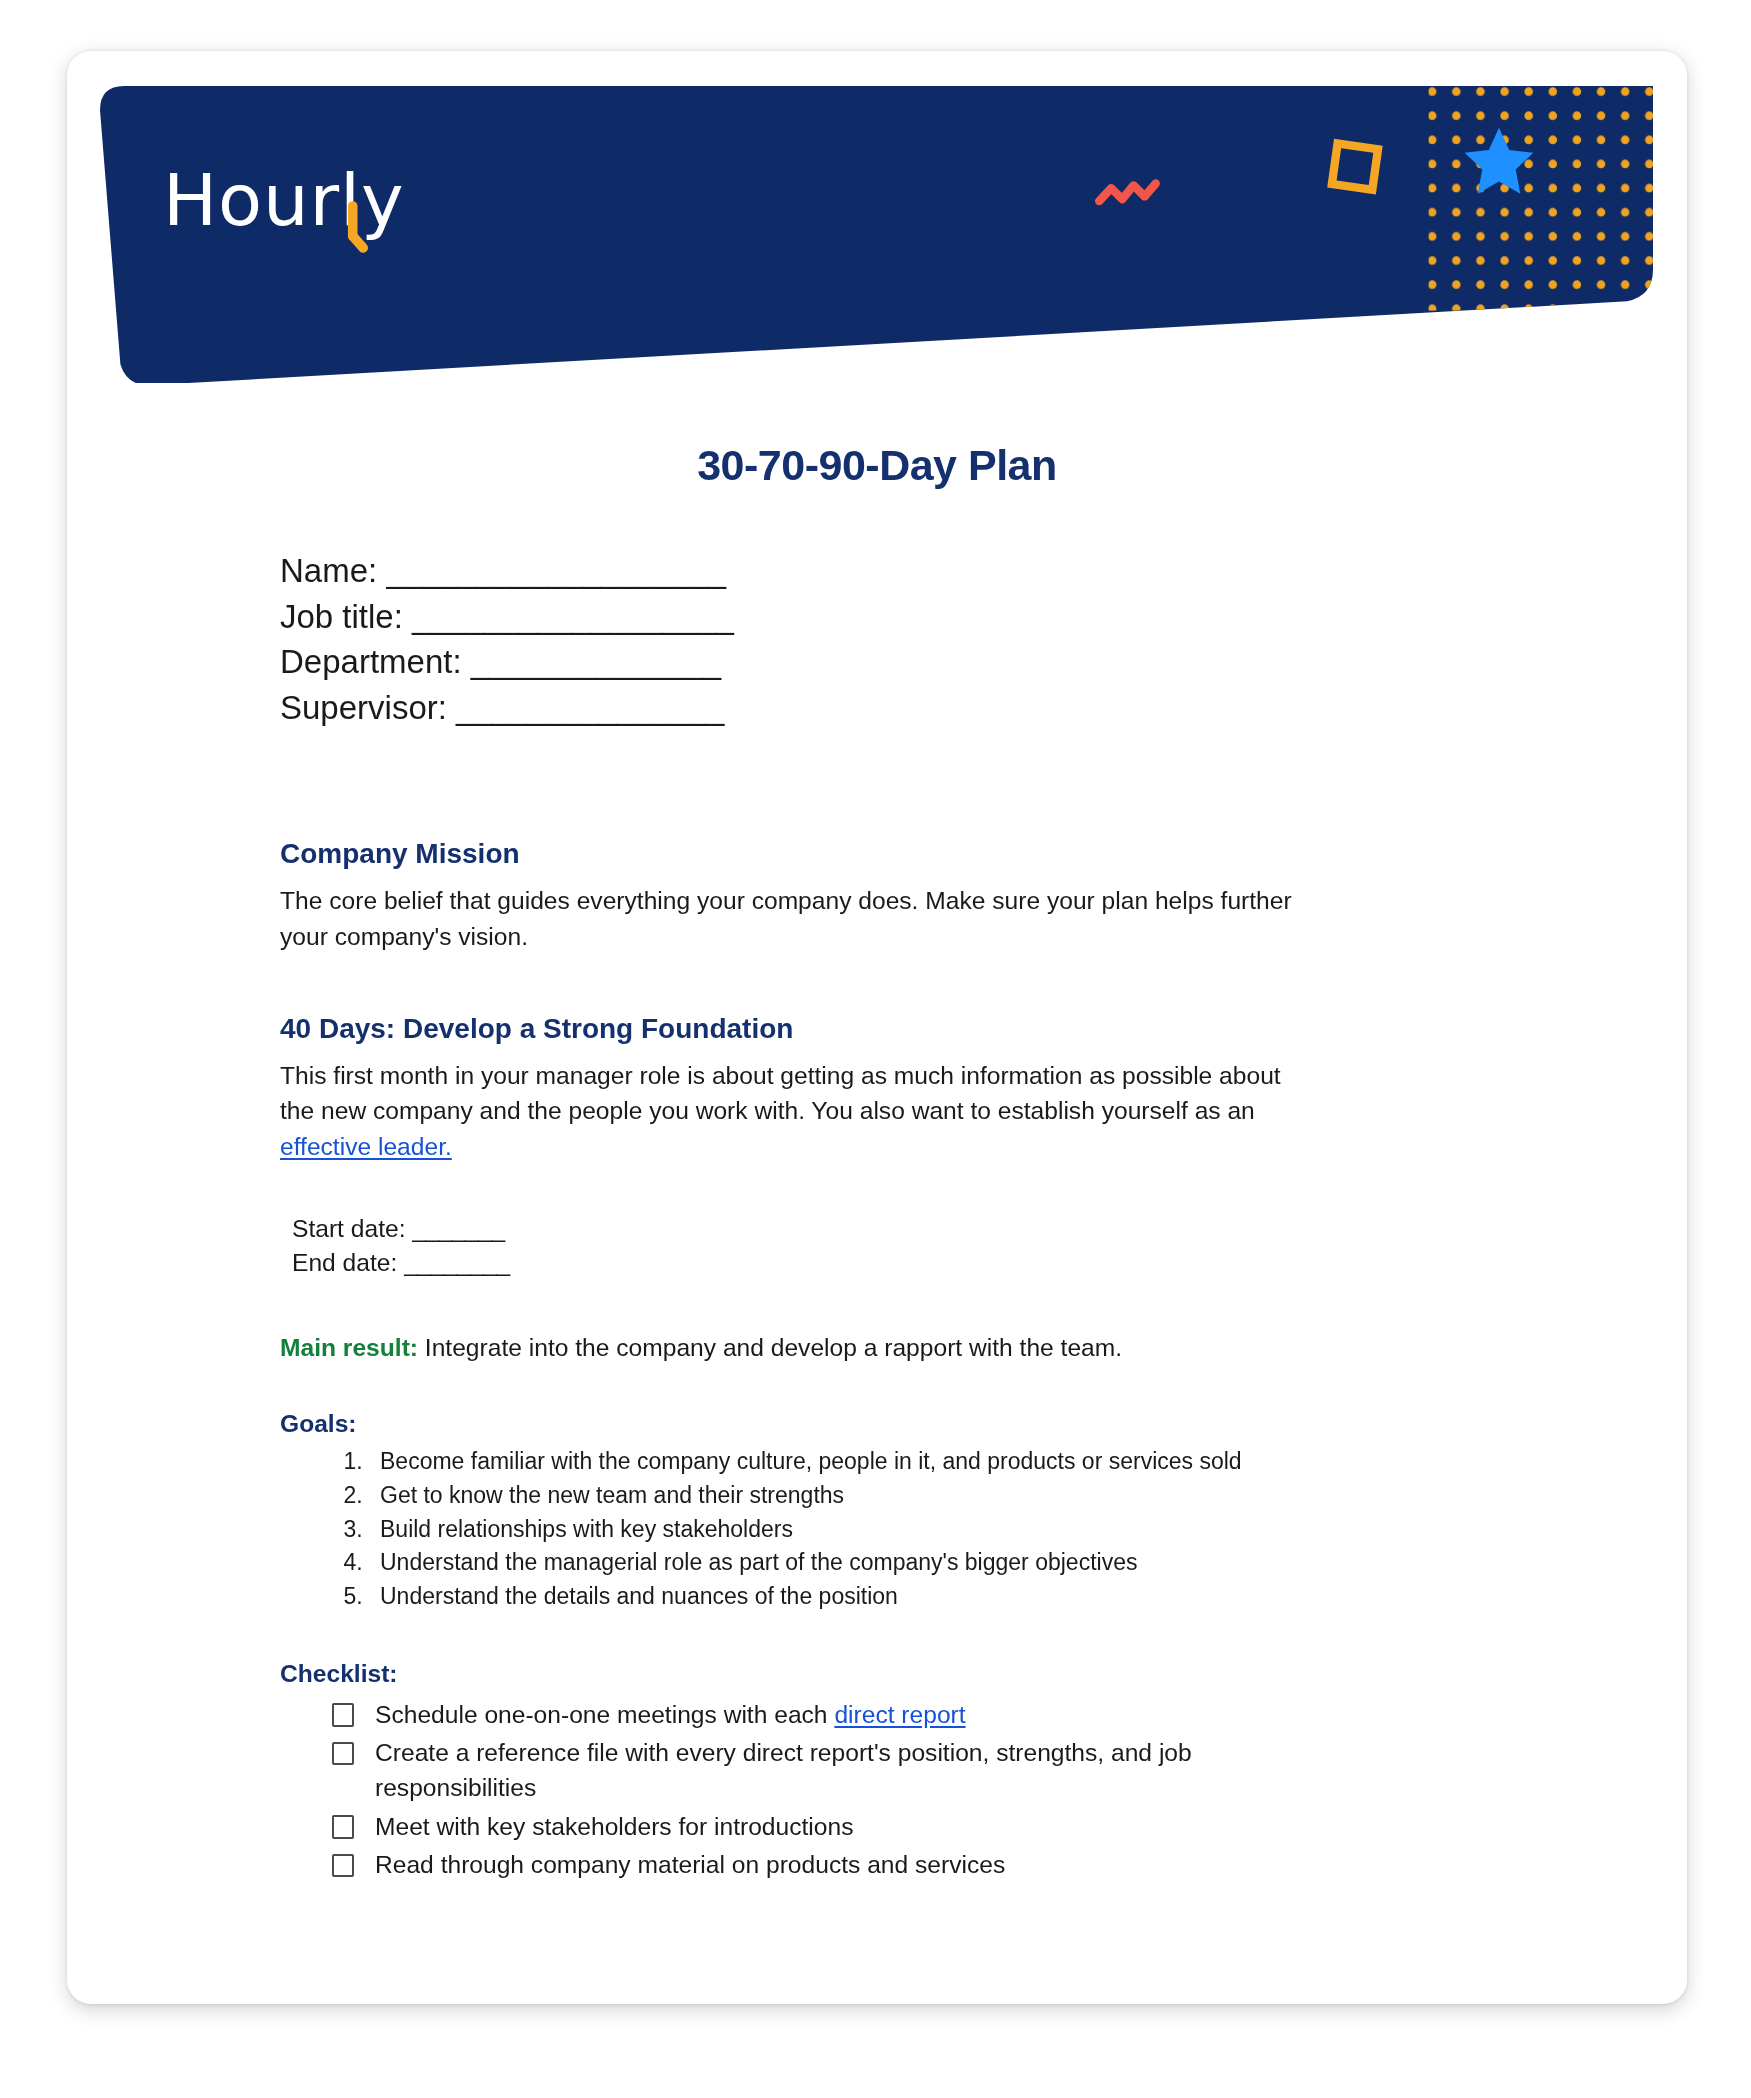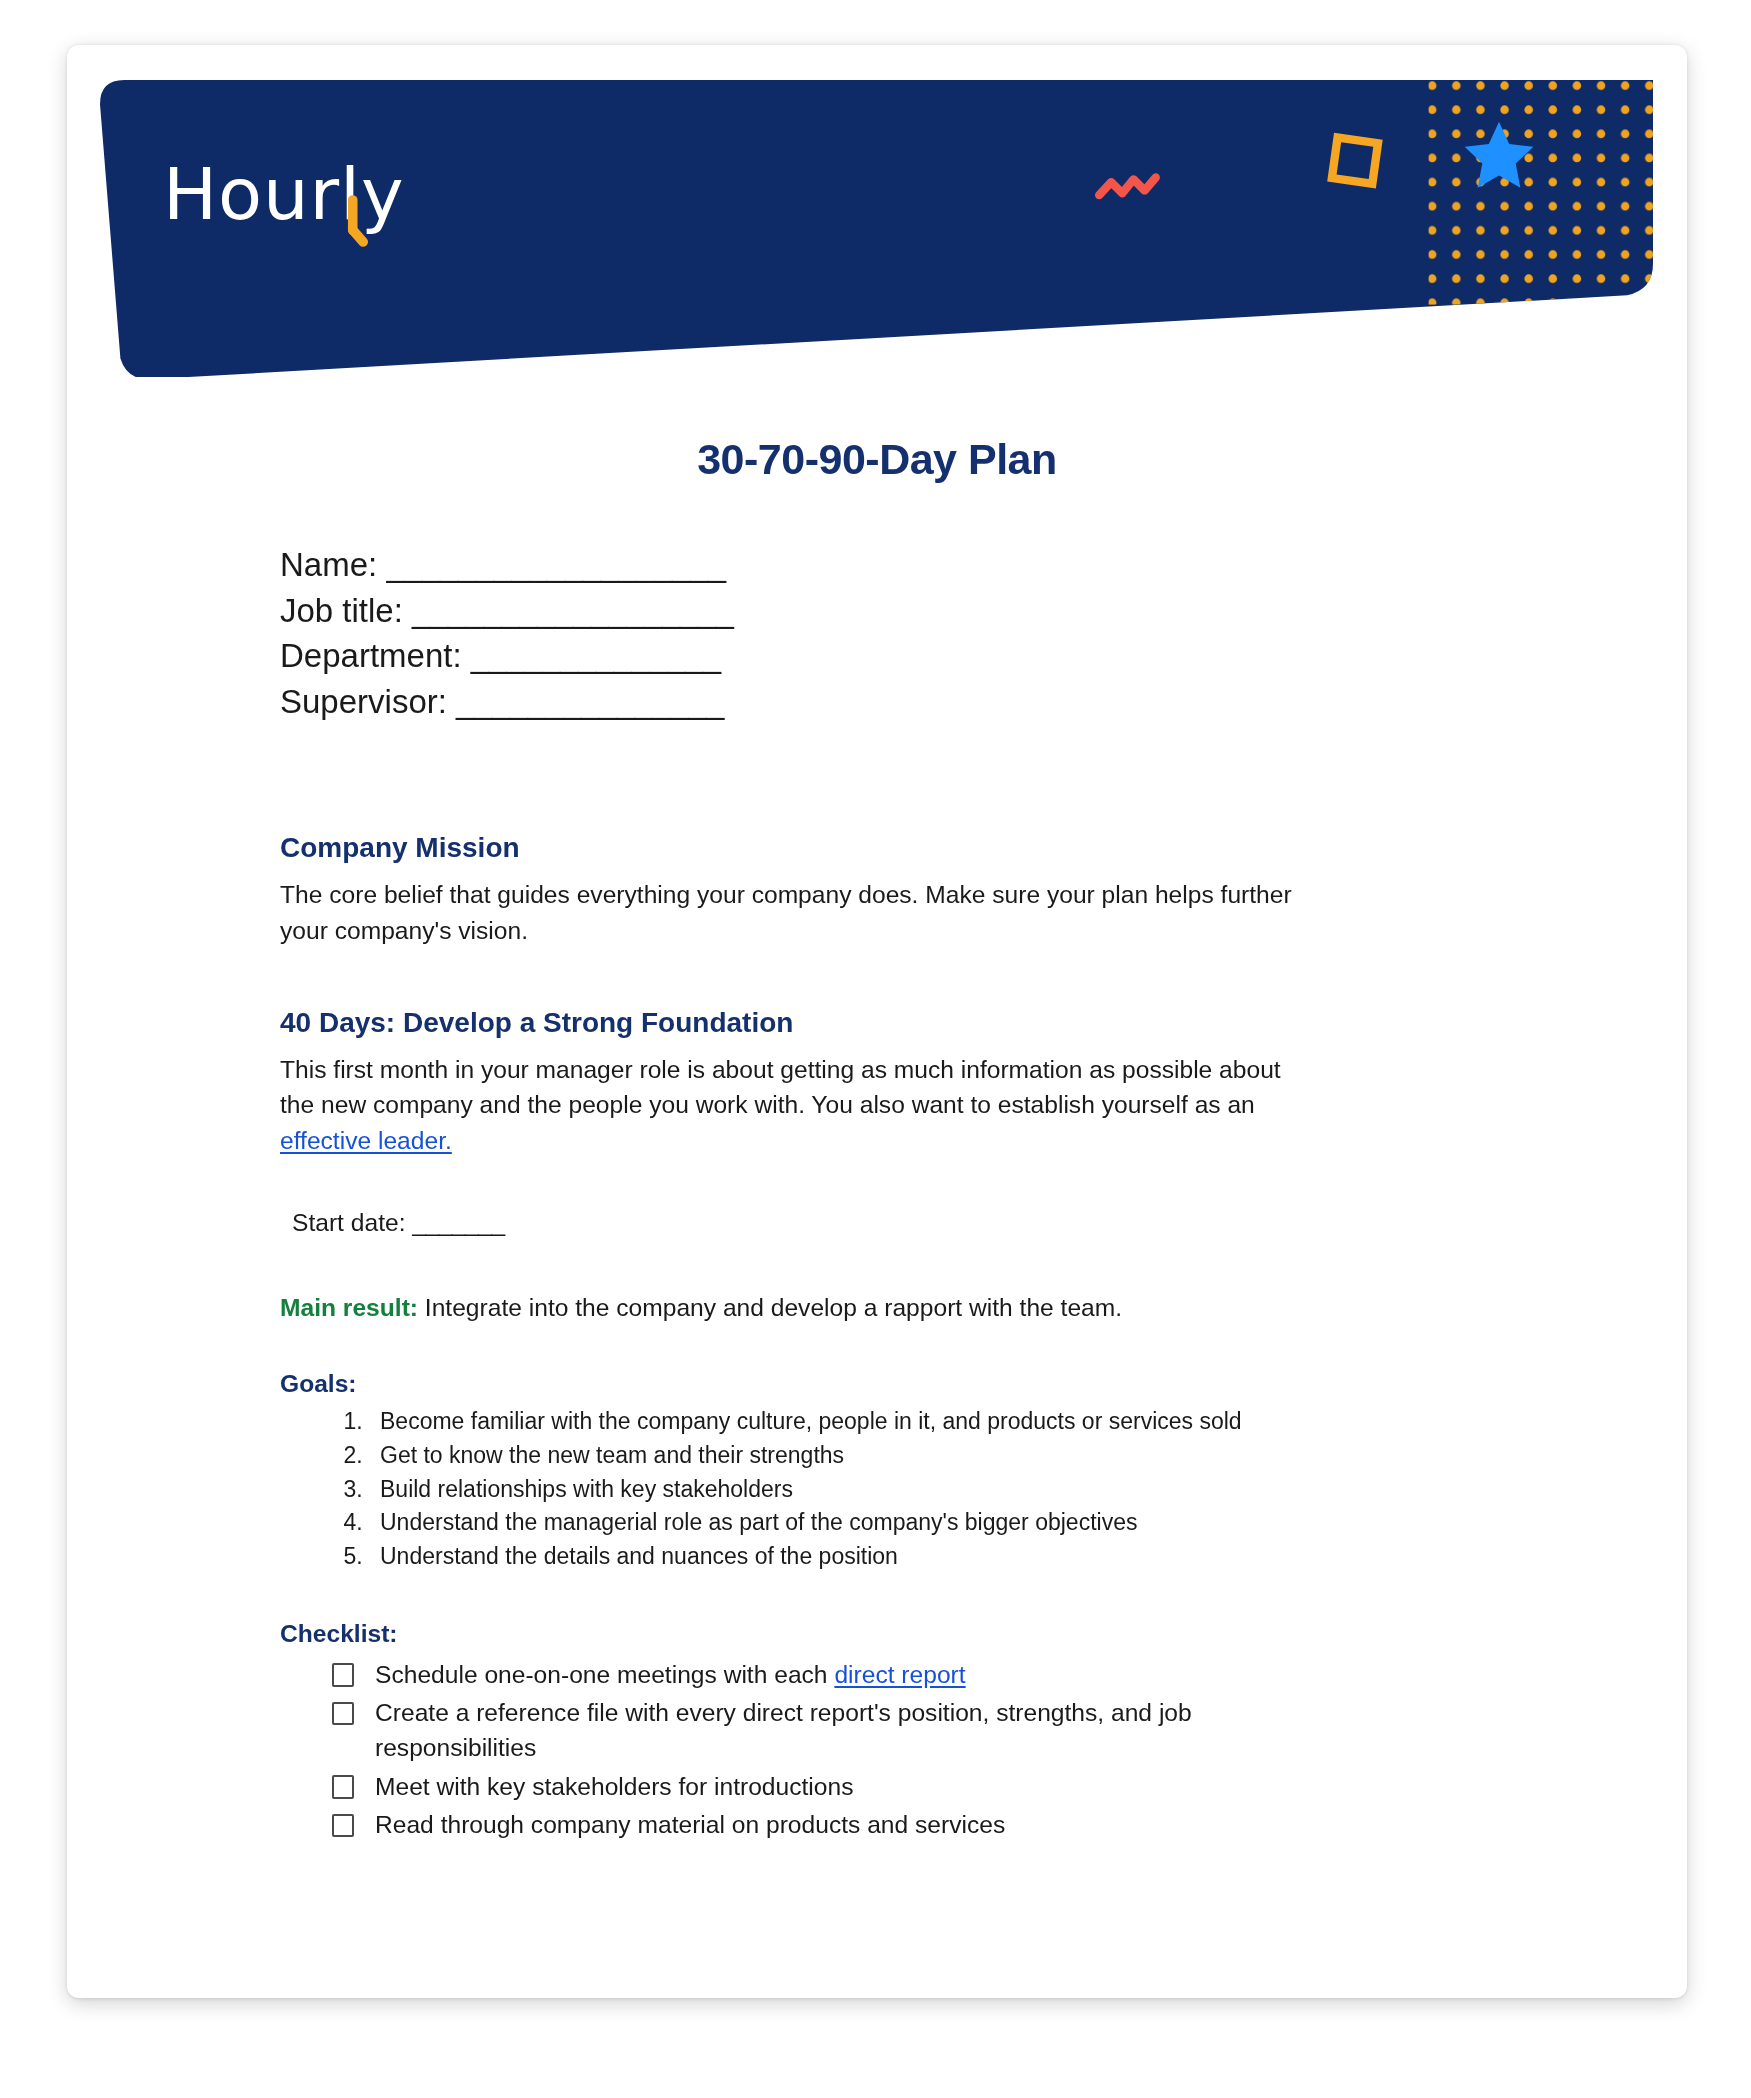--- a/index.html
+++ b/index.html
@@ -12,25 +12,25 @@
     height: 2098px;
     font-family: "Liberation Sans", sans-serif;
     overflow: hidden;
     position: relative;
   }
 
   
   #page-card {
     position: absolute;
     left: 67px;
-    top: 45px;
+    top: 51px;
     width: 1620px;
     height: 1953px;
     background: #ffffff;
-    border-radius: 12px;
+    border-radius: 24px;
     box-shadow: 0 5.6px 20.4px rgba(0,0,0,0.17), 0 0.9px 3.7px rgba(0,0,0,0.10);
     overflow: hidden;
   }
 
   
   #banner {
     position: absolute;
     left: 33px;
     top: 35px;
     width: 1553px;
@@ -235,20 +235,21 @@
       </div>
 
       <h2 class="sec" id="mission-heading">Company Mission</h2>
       <p class="body">The core belief that guides everything your company does. Make sure your plan helps further your company's vision.</p>
 
       <h2 class="sec" id="days30-heading">40 Days: Develop a Strong Foundation</h2>
       <p class="body"><span>This first month in your manager role is about getting as much information as possible about the new company and the people you work with. You also want to establish yourself as an </span><a class="link" href="#">effective leader.</a></p>
 
       <div class="dates">
         <span class="field-line"><span>Start date:</span> <span class="blank">_______</span></span>
+        <span class="field-line"><span>End date:</span> <span class="blank">________</span></span>
       </div>
 
       <div class="mainresult"><span class="lbl-blue">Main result:</span><span> Integrate into the company and develop a rapport with the team.</span></div>
 
       <div class="list-label">Goals:</div>
       <ol class="goals">
         <li>Become familiar with the company culture, people in it, and products or services sold</li>
         <li>Get to know the new team and their strengths</li>
         <li>Build relationships with key stakeholders</li>
         <li>Understand the managerial role as part of the company's bigger objectives</li>

